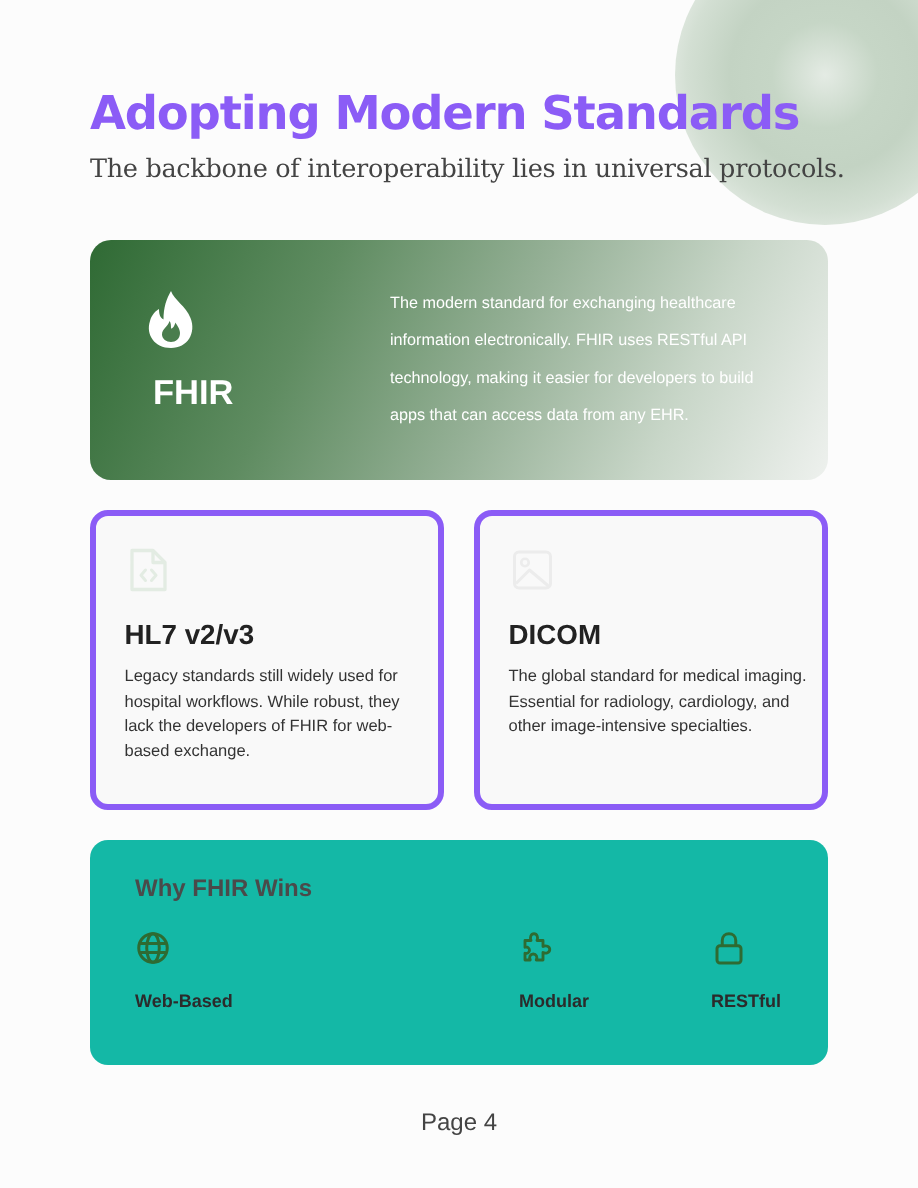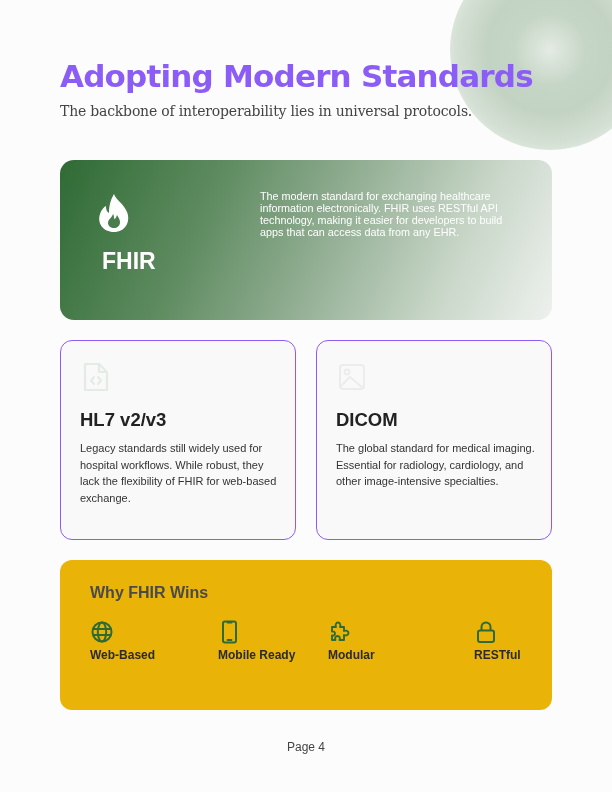--- a/index.html
+++ b/index.html
@@ -22,21 +22,21 @@
     position: absolute; left: 60px; top: 58px;
     font-family: "DejaVu Sans", sans-serif;
     font-weight: bold;
     font-size: 31px;
     letter-spacing: -0.8px;
     color: #8b5cf6;
   }
   .subtitle {
     position: absolute; left: 60px; top: 103px;
     font-family: "DejaVu Serif", serif;
-    font-size: 14px;
+    font-size: 17px;
     color: #444;
     letter-spacing: -0.2px;
   }
   .hero {
     position: absolute; left: 60px; top: 160px;
     width: 492px; height: 160px;
     border-radius: 14px;
     background: linear-gradient(115deg, #2f6a34 0%, #5f8c61 30%, #95b096 55%, #c8d6c8 78%, #eef1ee 100%);
     overflow: hidden;
   }
@@ -44,61 +44,61 @@
   .hero-title {
     position: absolute; left: 30px; top: 88px;
     font-size: 23px; font-weight: bold; color: #fff; margin-left: 12px;
   }
   .hero-sub {
     position: absolute; left: 30px; top: 119px;
     font-size: 12px; font-weight: bold; color: #fff;
   }
   .hero-desc {
     position: absolute; left: 200px; top: 30px; width: 262px;
-    font-size: 10.8px; line-height: 12px; color: #fff;
+    font-size: 10.8px; line-height: 25px; color: #fff;
   }
   .card {
     position: absolute; top: 340px;
     width: 236px; height: 200px;
     background: #f9f9f9;
-    border: 1px solid #8b5cf6;
+    border: 4px solid #8b5cf6;
     border-radius: 12px;
   }
   .card.left { left: 60px; }
   .card.right { left: 316px; }
   .card-icon { position: absolute; left: 20px; top: 20px; width: 30px; height: 32px; }
   .card-title {
     position: absolute; left: 19px; top: 68px;
     font-size: 18.5px; font-weight: bold; color: #222;
   }
   .card-desc {
     position: absolute; left: 19px; top: 99px; width: 205px;
     font-size: 11px; line-height: 16.6px; color: #333;
   }
   .why {
     position: absolute; left: 60px; top: 560px;
     width: 492px; height: 150px;
-    background: #eab308;
+    background: #14b8a6;
     border-radius: 12px;
   }
   .why-title {
     position: absolute; left: 30px; top: 24px;
     font-size: 16px; font-weight: bold; color: #4a4a4a;
   }
   .feature { position: absolute; top: 60px; }
   .feature .ficon { width: 24px; height: 24px; display: block; }
   .feature .flabel {
-    margin-top: 4px;
+    margin-top: 16px;
     font-size: 12px; font-weight: bold; color: #2b2b2b;
     white-space: nowrap;
   }
   .page-num {
     position: absolute; left: 0; width: 612px; top: 740px;
     text-align: center;
-    font-size: 12px; color: #444;
+    font-size: 16px; color: #444;
   }
 </style>
 </head>
 <body>
 
 <div class="orb"></div>
 
 <h1 class="title">Adopting Modern Standards</h1>
 <p class="subtitle">The backbone of interoperability lies in universal protocols.</p>
 
@@ -111,21 +111,21 @@
   <p class="hero-desc">The modern standard for exchanging healthcare information electronically. FHIR uses RESTful API technology, making it easier for developers to build apps that can access data from any EHR.</p>
 </section>
 
 <section class="card left">
   <svg class="card-icon" viewBox="0 0 30 32">
     <path d="M4 3 H18 L26 11 V29 H4 Z" fill="none" stroke="#e3ece3" stroke-width="2.2" stroke-linejoin="round"></path>
     <path d="M18 3 V11 H26" fill="none" stroke="#e3ece3" stroke-width="2.2" stroke-linejoin="round"></path>
     <path d="M13 16 L10 19.5 L13 23 M17 16 L20 19.5 L17 23" fill="none" stroke="#e3ece3" stroke-width="2" stroke-linecap="round" stroke-linejoin="round"></path>
   </svg>
   <h2 class="card-title">HL7 v2/v3</h2>
-  <p class="card-desc">Legacy standards still widely used for hospital workflows. While robust, they lack the flexibility of FHIR for web-based exchange.</p>
+  <p class="card-desc">Legacy standards still widely used for hospital workflows. While robust, they lack the developers of FHIR for web-based exchange.</p>
 </section>
 
 <section class="card right">
   <svg class="card-icon" viewBox="0 0 30 32">
     <rect x="3" y="4" width="24" height="24" rx="3" fill="none" stroke="#ececec" stroke-width="2"></rect>
     <circle cx="10" cy="11" r="2.5" fill="none" stroke="#ececec" stroke-width="1.8"></circle>
     <path d="M4 25 L13 16 L26 27" fill="none" stroke="#ececec" stroke-width="2" stroke-linejoin="round"></path>
   </svg>
   <h2 class="card-title">DICOM</h2>
   <p class="card-desc">The global standard for medical imaging. Essential for radiology, cardiology, and other image-intensive specialties.</p>
@@ -136,29 +136,22 @@
 
   <div class="feature" style="left:30px;">
     <svg class="ficon" viewBox="0 0 24 24">
       <circle cx="12" cy="12" r="9.5" fill="none" stroke="#2e6b32" stroke-width="2"></circle>
       <ellipse cx="12" cy="12" rx="4.2" ry="9.5" fill="none" stroke="#2e6b32" stroke-width="2"></ellipse>
       <path d="M3 9 H21 M3 15 H21" stroke="#2e6b32" stroke-width="2"></path>
     </svg>
     <div class="flabel">Web-Based</div>
   </div>
 
-  <div class="feature" style="left:158px;">
-    <svg class="ficon" viewBox="0 0 24 24">
-      <rect x="5" y="1.5" width="13" height="21" rx="2" fill="none" stroke="#2e6b32" stroke-width="2"></rect>
-      <path d="M9.5 2.5 H13.5 M9.5 20 H13.5" stroke="#2e6b32" stroke-width="1.8" stroke-linecap="round"></path>
-    </svg>
-    <div class="flabel">Mobile Ready</div>
-  </div>
 
-  <div class="feature" style="left:268px;text-align:right;">
+  <div class="feature" style="left:286px;text-align:right;">
     <svg class="ficon" viewBox="0 0 24 24">
       <path d="M4 7 H8 C7 5 8 2.5 10 2.5 C12 2.5 13 5 12 7 H16 V11 C18 10 20.5 11 20.5 13 C20.5 15 18 16 16 15 V20 H11.5 C12.5 18 11.5 16 9.5 16 C7.5 16 6.5 18 7.5 20 H4 V15.5 C5.5 16 7 15 7 13.5 C7 12 5.5 11 4 11.5 Z" fill="none" stroke="#2e6b32" stroke-width="1.9" stroke-linejoin="round"></path>
     </svg>
     <div class="flabel">Modular</div>
   </div>
 
   <div class="feature" style="left:414px;">
     <svg class="ficon" viewBox="0 0 24 24">
       <rect x="4" y="10.5" width="16" height="11.5" rx="2" fill="none" stroke="#2e6b32" stroke-width="2"></rect>
       <path d="M7.5 10.5 V7 C7.5 4.3 9.5 2.5 12 2.5 C14.5 2.5 16.5 4.3 16.5 7 V10.5" fill="none" stroke="#2e6b32" stroke-width="2"></path>

